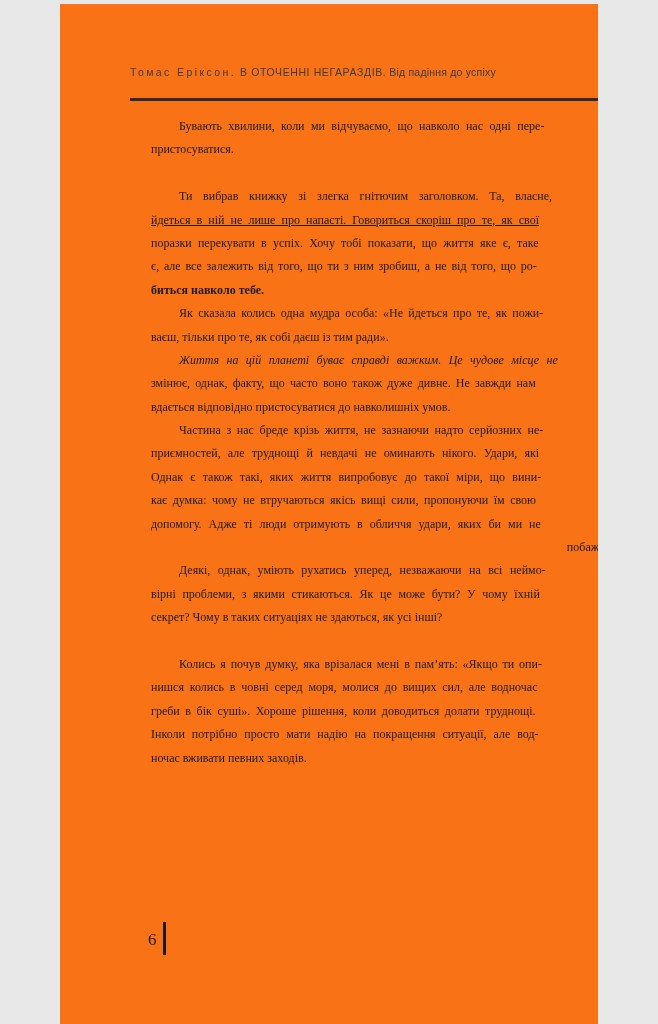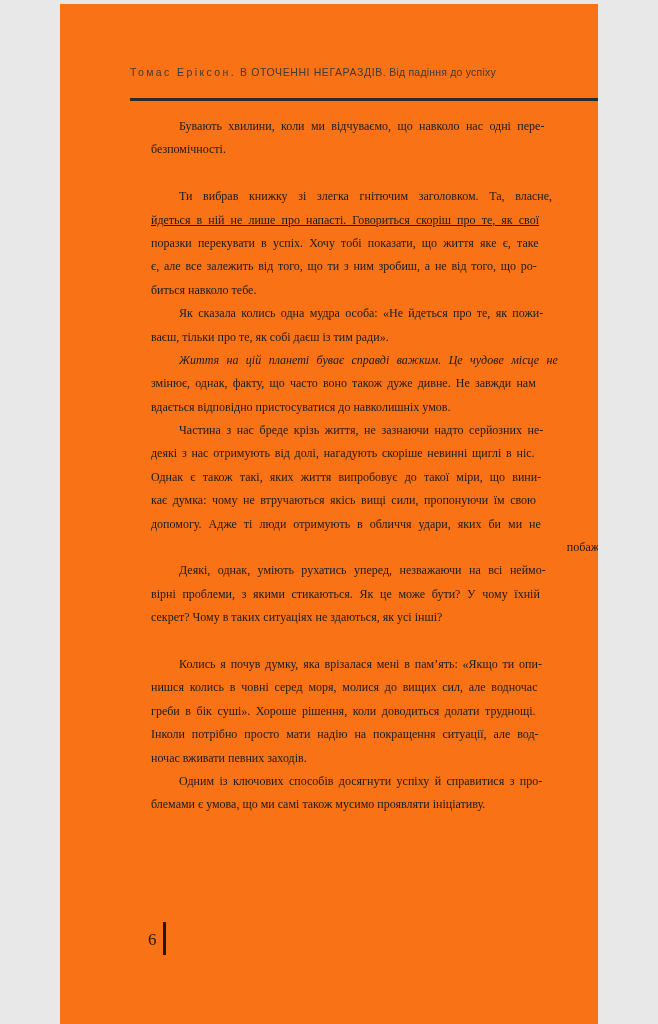--- a/index.html
+++ b/index.html
@@ -80,60 +80,56 @@
 
   <div class="running-head">
     <span class="author">Томас Еріксон.</span><span class="booktitle">В ОТОЧЕННІ НЕГАРАЗДІВ.</span><span class="subtitle">Від падіння до успіху</span>
   </div>
 
   <div class="header-rule"></div>
 
   <div class="body-text" id="body-text">
       <div class="para">
         <div class="tline first" style="word-spacing: 3.39px;"><span>Бувають хвилини, коли ми відчуваємо, що навколо нас одні пере-</span></div>
-        <div class="tline plast" style="word-spacing: 0px;"><span>безпомічності.</span></div>
+        <div class="tline plast" style="word-spacing: 0px;"><span>пристосуватися.</span></div>
       </div>
       <div class="para gap">
         <div class="tline first" style="word-spacing: 7.66px; font-family: Liberation Serif, serif;"><span>Ти вибрав книжку зі злегка гнітючим заголовком. Та, власне,</span></div>
         <div class="tline" style="word-spacing: 3.1px; text-decoration: underline;"><span>йдеться в ній не лише про напасті. Говориться скоріш про те, як свої</span></div>
         <div class="tline" style="word-spacing: 3.21px;"><span>поразки перекувати в успіх. Хочу тобі показати, що життя яке є, таке</span></div>
         <div class="tline" style="word-spacing: 1.75px;"><span>є, але все залежить від того, що ти з ним зробиш, а не від того, що ро-</span></div>
-        <div class="tline plast" style="word-spacing: 0px;"><span>биться навколо тебе.</span></div>
+        <div class="tline plast" style="word-spacing: 0px; font-weight: bold;"><span>биться навколо тебе.</span></div>
       </div>
       <div class="para">
         <div class="tline first" style="word-spacing: 2.32px;"><span>Як сказала колись одна мудра особа: «Не йдеться про те, як пожи-</span></div>
         <div class="tline plast" style="word-spacing: 0px;"><span>ваєш, тільки про те, як собі даєш із тим ради».</span></div>
       </div>
       <div class="para">
         <div class="tline first" style="word-spacing: 4.43px; font-style: italic;"><span>Життя на цій планеті буває справді важким. Це чудове місце не</span></div>
         <div class="tline" style="word-spacing: 2.17px;"><span>змінює, однак, факту, що часто воно також дуже дивне. Не завжди нам</span></div>
         <div class="tline plast" style="word-spacing: 0px;"><span>вдається відповідно пристосуватися до навколишніх умов.</span></div>
       </div>
       <div class="para">
         <div class="tline first" style="word-spacing: 2.62px;"><span>Частина з нас бреде крізь життя, не зазнаючи надто серйозних не-</span></div>
-        <div class="tline" style="word-spacing: 1.76px;"><span>деякі з нас отримують від долі, нагадують скоріше невинні щиглі в ніс.</span></div>
+        <div class="tline" style="word-spacing: 4.18px;"><span>приємностей, але труднощі й невдачі не оминають нікого. Удари, які</span></div>
         <div class="tline" style="word-spacing: 4.16px;"><span>Однак є також такі, яких життя випробовує до такої міри, що вини-</span></div>
         <div class="tline" style="word-spacing: 2.53px;"><span>кає думка: чому не втручаються якісь вищі сили, пропонуючи їм свою</span></div>
         <div class="tline" style="word-spacing: 4.01px;"><span>допомогу. Адже ті люди отримують в обличчя удари, яких би ми не</span></div>
         <div class="tline plast" style="word-spacing: 0px; text-align: right;"><span>побажали нікому.</span></div>
       </div>
       <div class="para">
         <div class="tline first" style="word-spacing: 4.46px;"><span>Деякі, однак, уміють рухатись уперед, незважаючи на всі неймо-</span></div>
         <div class="tline" style="word-spacing: 3.66px;"><span>вірні проблеми, з якими стикаються. Як це може бути? У чому їхній</span></div>
         <div class="tline plast" style="word-spacing: 0px;"><span>секрет? Чому в таких ситуаціях не здаються, як усі інші?</span></div>
       </div>
       <div class="para gap">
         <div class="tline first" style="word-spacing: 1.86px;"><span>Колись я почув думку, яка врізалася мені в пам’ять: «Якщо ти опи-</span></div>
         <div class="tline" style="word-spacing: 2.8px;"><span>нишся колись в човні серед моря, молися до вищих сил, але водночас</span></div>
         <div class="tline" style="word-spacing: 2.59px;"><span>греби в бік суші». Хороше рішення, коли доводиться долати труднощі.</span></div>
         <div class="tline" style="word-spacing: 3.91px;"><span>Інколи потрібно просто мати надію на покращення ситуації, але вод-</span></div>
         <div class="tline plast" style="word-spacing: 0px;"><span>ночас вживати певних заходів.</span></div>
       </div>
-      <div class="para">
-        <div class="tline first" style="word-spacing: 2.45px;"><span>Одним із ключових способів досягнути успіху й справитися з про-</span></div>
-        <div class="tline plast" style="word-spacing: 0px;"><span>блемами є умова, що ми самі також мусимо проявляти ініціативу.</span></div>
-      </div>
     </div>
 
   <div class="page-number">6</div>
   <div class="footer-bar"></div>
 
 </div>
 
 </body></html>

